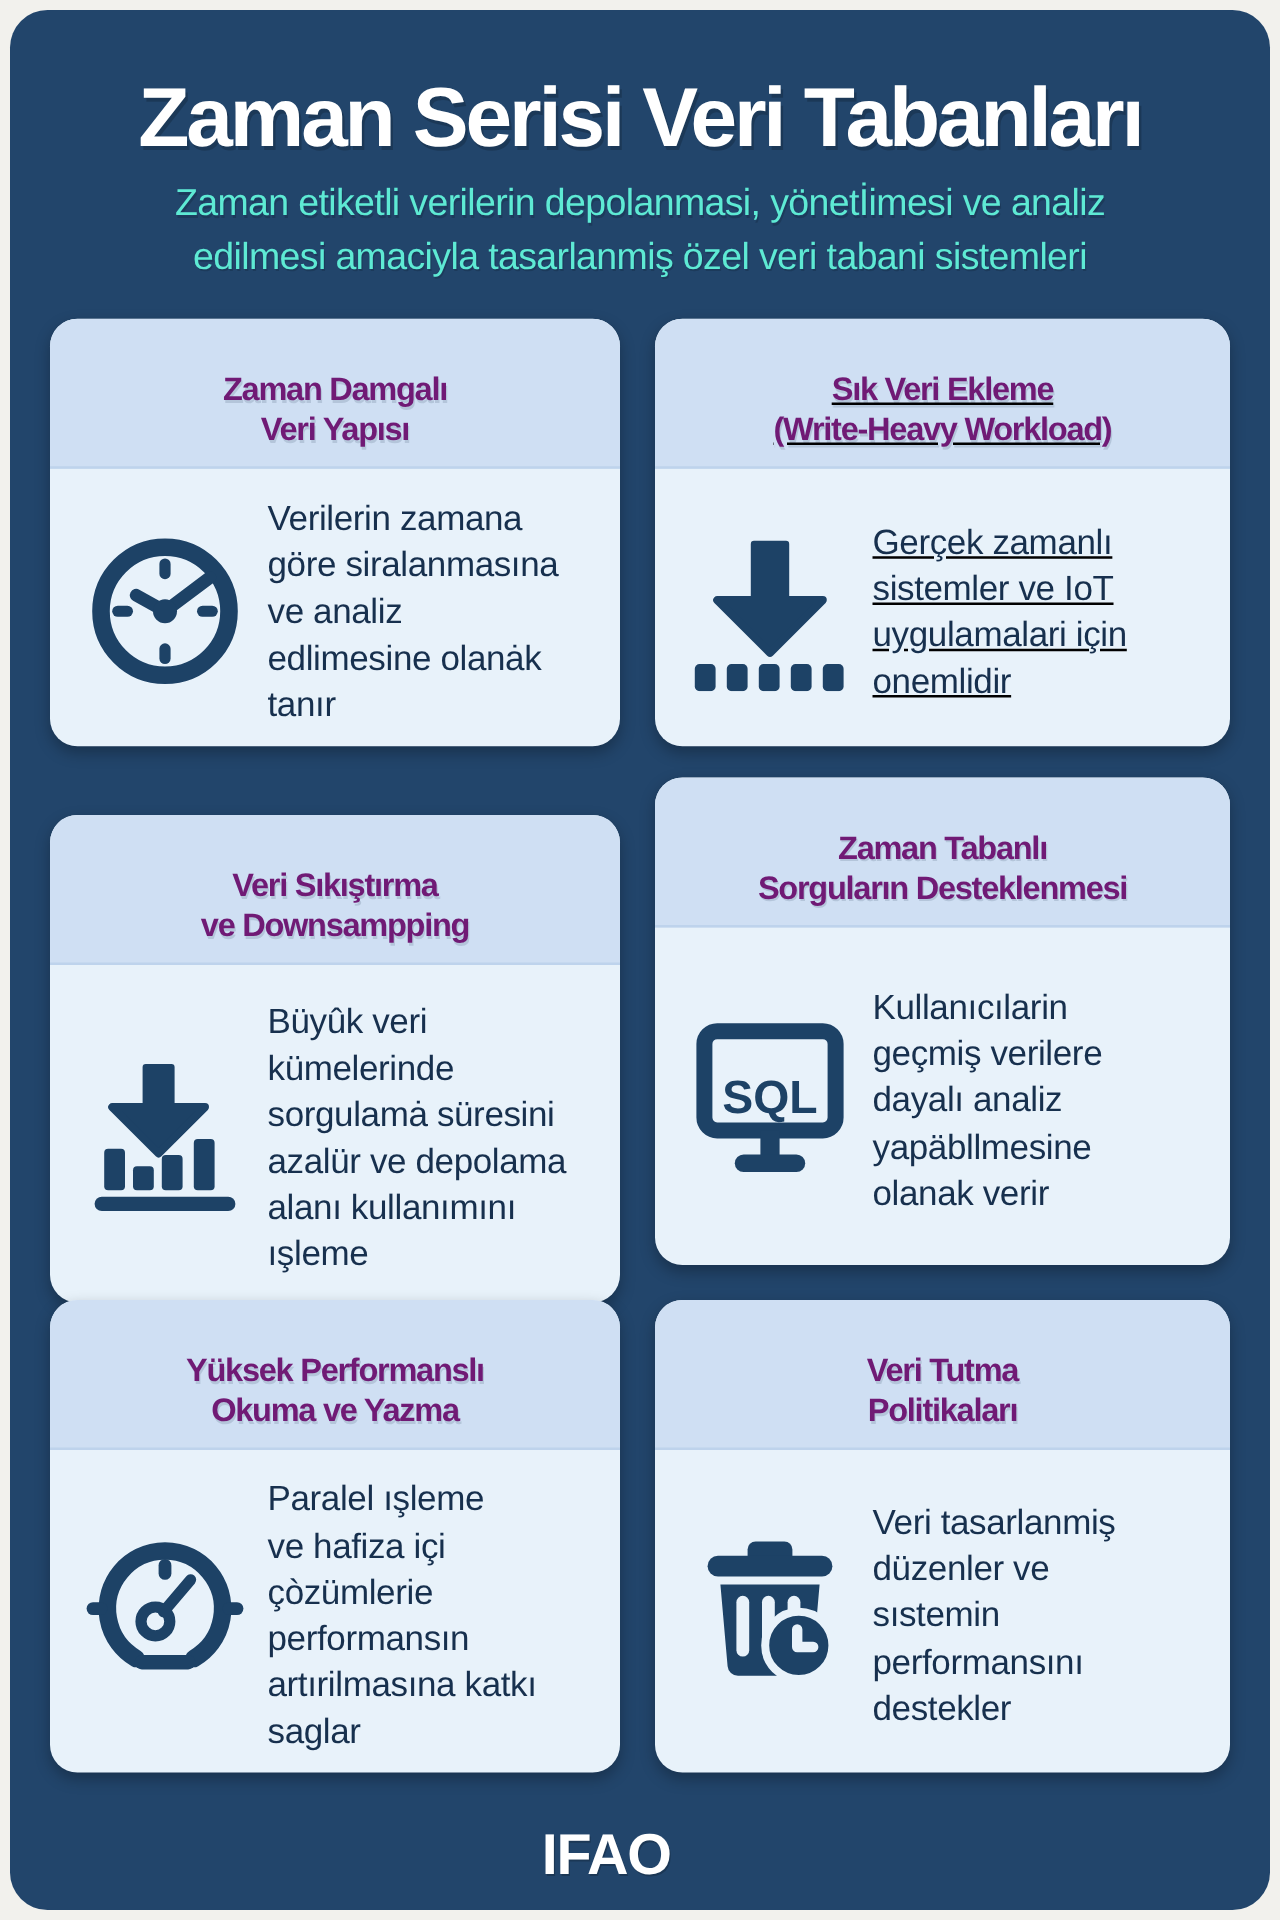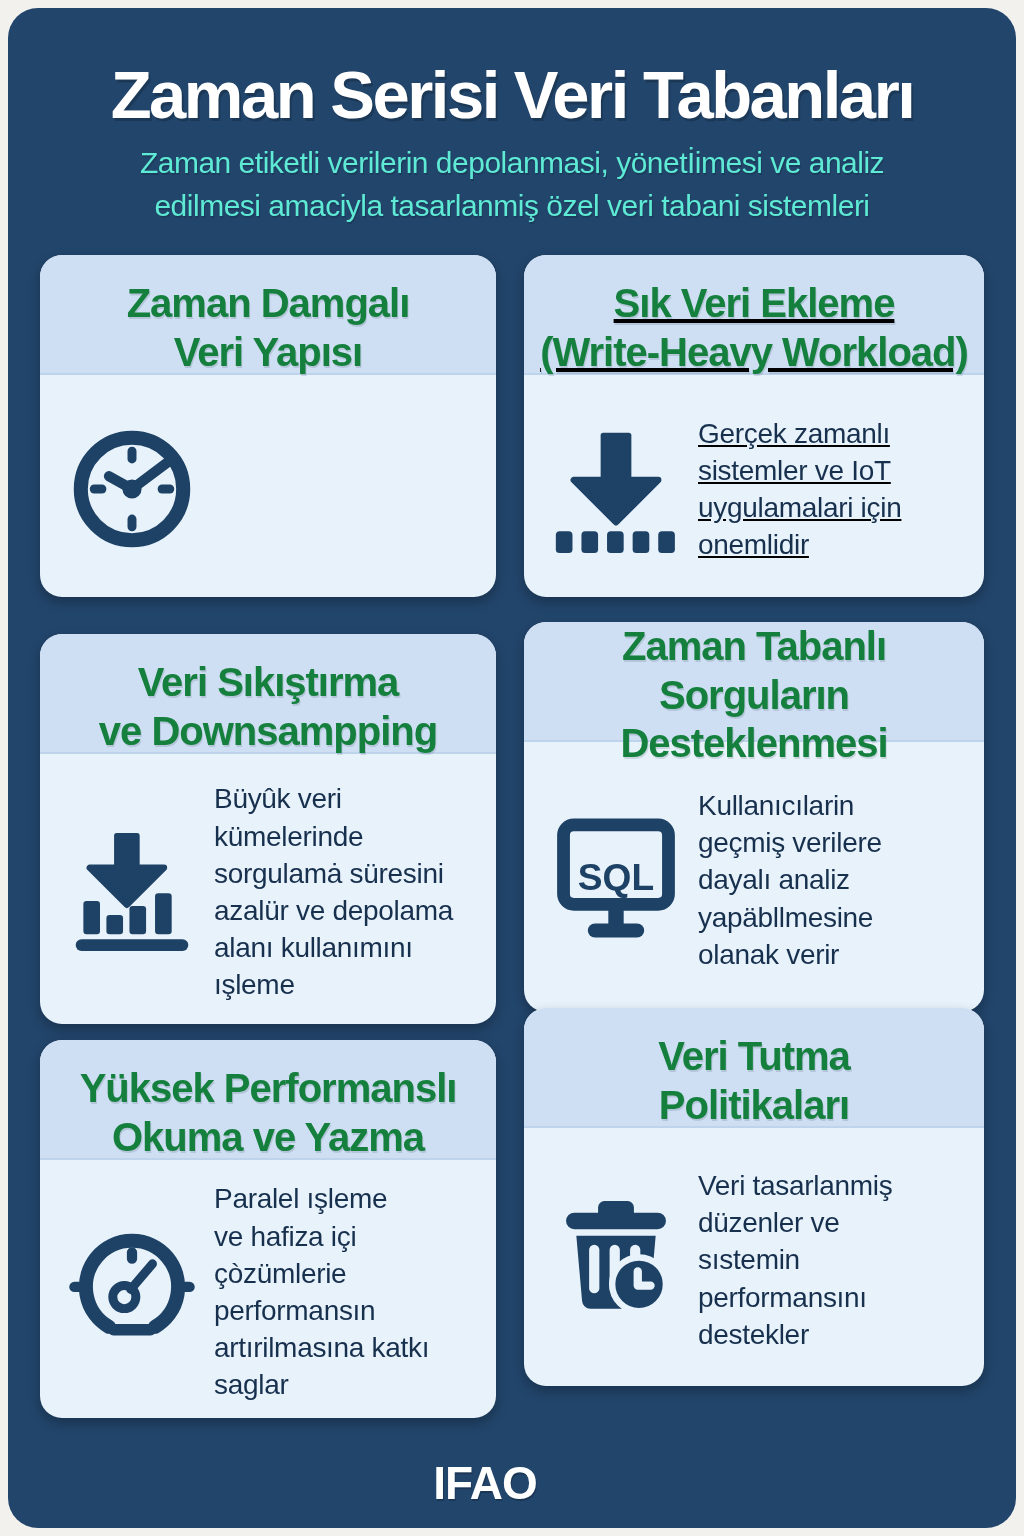--- a/index.html
+++ b/index.html
@@ -28,21 +28,21 @@
   .card{
     position:absolute;border-radius:22px;overflow:hidden;
     background:#e8f2fa;box-shadow:0 5px 12px rgba(0,0,0,0.28);
   }
   .card-header{
     height:118px;background:#cfdff3;border-bottom:2px solid #bed3ec;
     display:flex;align-items:center;justify-content:center;
     text-align:center;padding:0 8px;
   }
   .card-title{
-    color:#15803d;font-weight:bold;font-size:40px;line-height:1.22;
+    color:#701a75;font-weight:bold;font-size:26px;line-height:1.22;
     letter-spacing:-1px;white-space:pre-line;
     text-shadow:1px 2px 0 rgba(27,51,82,0.15);
     margin-top:28px;
   }
   .card-body{
     display:flex;align-items:center;gap:16px;
     padding:6px 8px 6px 26px;
     height:calc(100% - 126px);
   }
   .icon-box{
@@ -50,24 +50,24 @@
     color:#1d4266;
   }
   .icon-box svg{display:block;}
   .desc{
     color:#17304e;font-size:28px;line-height:1.33;letter-spacing:-0.3px;
     white-space:pre-line;
   }
   
   .card-1{left:32px; top:247px; width:456px;height:342px;}
   .card-2{left:516px;top:247px; width:460px;height:342px;text-decoration:underline;}
-  .card-3{left:32px; top:626px; width:456px;height:390px;}
+  .card-3{left:32px; top:644px; width:456px;height:390px;}
   .card-4{left:516px;top:614px; width:460px;height:390px;}
   .card-5{left:32px; top:1032px;width:456px;height:378px;}
-  .card-6{left:516px;top:1000px;width:460px;height:378px;}
+  .card-6{left:516px;top:1032px;width:460px;height:378px;}
   .footer-logo{
     position:absolute;top:1448px;left:0;right:0;text-align:center;
     transform:translateX(-27px);
     color:#ffffff;font-size:46px;font-weight:bold;letter-spacing:-1px;
     text-shadow:1px 2px 0 rgba(0,0,0,0.2);
   }
 </style>
 </head>
 <body>
 
@@ -88,20 +88,25 @@
           <circle cx="50" cy="50" r="40" fill="none" stroke="currentColor" stroke-width="11"></circle>
           <rect x="46.5" y="17" width="7" height="13" rx="3.5" fill="currentColor"></rect>
           <rect x="46.5" y="70" width="7" height="13" rx="3.5" fill="currentColor"></rect>
           <rect x="17" y="46.5" width="13" height="7" rx="3.5" fill="currentColor"></rect>
           <rect x="70" y="46.5" width="13" height="7" rx="3.5" fill="currentColor"></rect>
           <path d="M50 50 L78 29" stroke="currentColor" stroke-width="8" stroke-linecap="round" fill="none"></path>
           <path d="M50 50 L32 40" stroke="currentColor" stroke-width="8" stroke-linecap="round" fill="none"></path>
           <circle cx="50" cy="50" r="7.5" fill="currentColor"></circle>
         </svg>
       </div>
+      <div class="desc">Verilerin zamana
+göre siralanmasına
+ve analiz
+edlimesine olanȧk
+tanır</div>
     </div>
   </div>
 
   <div class="card card-2">
     <div class="card-header">
       <div class="card-title">Sık Veri Ekleme
 (Write-Heavy Workload)</div>
     </div>
     <div class="card-body">
       <div class="icon-box">

